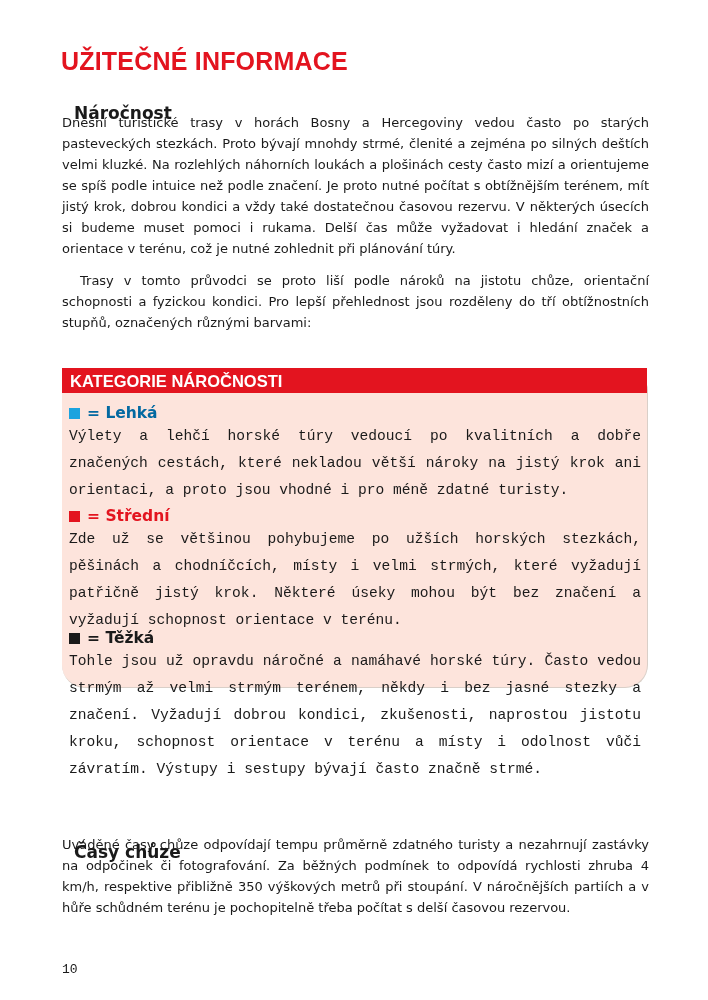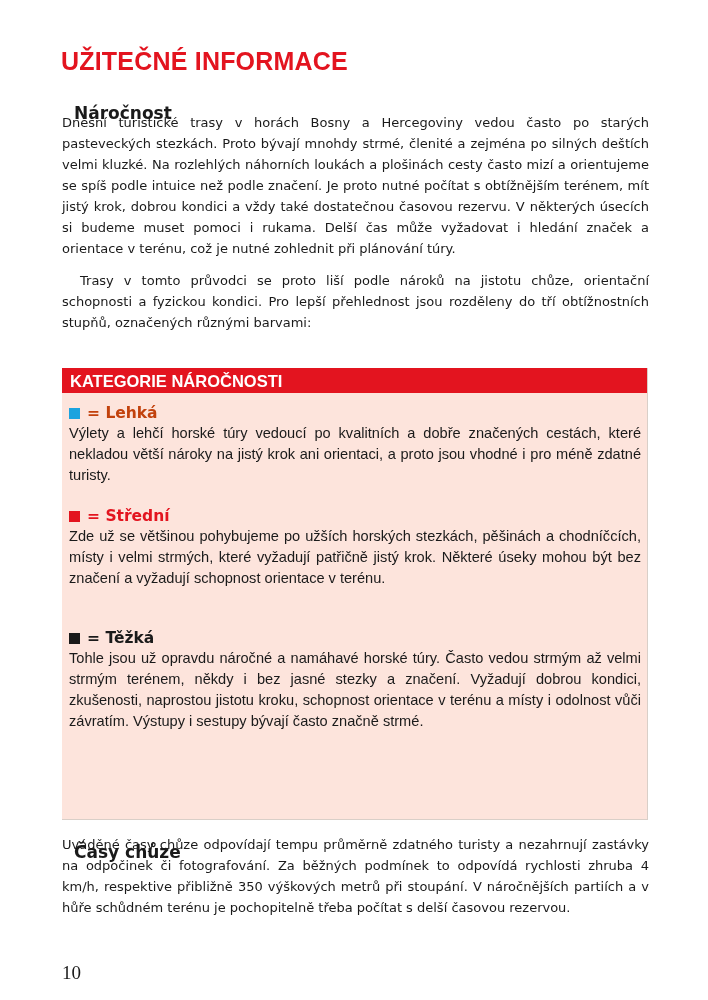--- a/index.html
+++ b/index.html
@@ -9,51 +9,51 @@
          font-family: "Liberation Sans", sans-serif; font-weight: 700;
          font-size: 25px; color: #e3141f; letter-spacing: 0.2px; }
   .section-title { position: absolute; left: 62px; margin: 12px;
          font-family: "DejaVu Sans", sans-serif; font-weight: 700;
          font-size: 17px; color: #1a1a1a; }
   .para { position: absolute; left: 62px; width: 587px; margin: 0;
          font-family: "DejaVu Sans", sans-serif; font-size: 13px;
          line-height: 21px; text-align: justify; color: #1a1a1a;
          hyphens: manual; }
   .para .indent { display: inline-block; width: 18px; }
-  .box { position: absolute; left: 62px; top: 368px; width: 586px; height: 452px;
+  .box { position: absolute; left: 62px; top: 368px; width: 586px; height: 320px;
          background: #fde4dc; border-right: 1px solid #d9cfc8; border-bottom: 1px solid #d9cfc8;
-         box-sizing: border-box; }
+         box-sizing: border-box; border-radius: 23px; }
   .box-header { height: 25px; background: #e3141f; color: #fff;
          font-family: "Liberation Sans", sans-serif; font-weight: 700; font-size: 16.5px;
          line-height: 26px; padding-left: 8px; }
   .cat { position: absolute; left: 7px; width: 572px; }
   .cat-title { font-family: "DejaVu Sans", sans-serif; font-weight: 700; font-size: 15.5px;
          line-height: 20px; margin: 0; display: flex; align-items: center; }
   .cat-title .sq { display: inline-block; width: 11px; height: 11px; margin-right: 7px; }
-  .cat-text { margin: 0; font-family: Liberation Sans, sans-serif; font-size: 14.6px;
-         line-height: 21px; text-align: justify; color: #1a1a1a; }
-  .page-number { position: absolute; left: 62px; top: 962px; font-size: 19px;
-         font-family: Liberation Serif, serif; color: #1a1a1a; }
+  .cat-text { margin: 0; font-family: Liberation Mono, monospace; font-size: 14.6px;
+         line-height: 27px; text-align: justify; color: #1a1a1a; }
+  .page-number { position: absolute; left: 62px; top: 962px; font-size: 13px;
+         font-family: Liberation Mono, monospace; color: #1a1a1a; }
 </style>
 </head>
 <body>
 
 <h1 class="page-title">UŽITEČNÉ INFORMACE</h1>
 
 <h2 class="section-title" style="top:91px;">Náročnost</h2>
 
 <p class="para" style="top:112px;">Dnešní turistické trasy v horách Bosny a Hercegoviny vedou často po starých pasteveckých stezkách. Proto bývají mnohdy strmé, členité a ze­jména po silných deštích velmi kluzké. Na rozlehlých náhorních loukách a plošinách cesty často mizí a orientujeme se spíš podle intuice než podle značení. Je proto nutné počítat s obtížnějším terénem, mít jistý krok, dob­rou kondici a vždy také dostatečnou časovou rezervu. V některých úsecích si budeme muset pomoci i rukama. Delší čas může vyžadovat i hledání značek a orientace v terénu, což je nutné zohlednit při plánování túry.</p>
 
 <p class="para" style="top:270px;"><span class="indent"></span><span>Trasy v tomto průvodci se proto liší podle nároků na jistotu chůze, orien­tační schopnosti a fyzickou kondici. Pro lepší přehlednost jsou rozděleny do tří obtížnostních stupňů, označených různými barvami:</span></p>
 
 <div class="box">
   <div class="box-header">KATEGORIE NÁROČNOSTI</div>
 
   <div class="cat" style="top:35px;">
-    <p class="cat-title" style="color:#c2410c;">
+    <p class="cat-title" style="color:#0369a1;">
       <span class="sq" style="background:#1ba3df;"></span>
       <span>= Lehká</span>
     </p>
     <p class="cat-text">Výlety a lehčí horské túry vedoucí po kvalitních a dobře značených ces­tách, které nekladou větší nároky na jistý krok ani orientaci, a proto jsou vhodné i pro méně zdatné turisty.</p>
   </div>
 
   <div class="cat" style="top:260px;">
     <p class="cat-title" style="color:#1a1a1a;">
       <span class="sq" style="background:#1a1a1a;"></span>
       <span>= Těžká</span>

